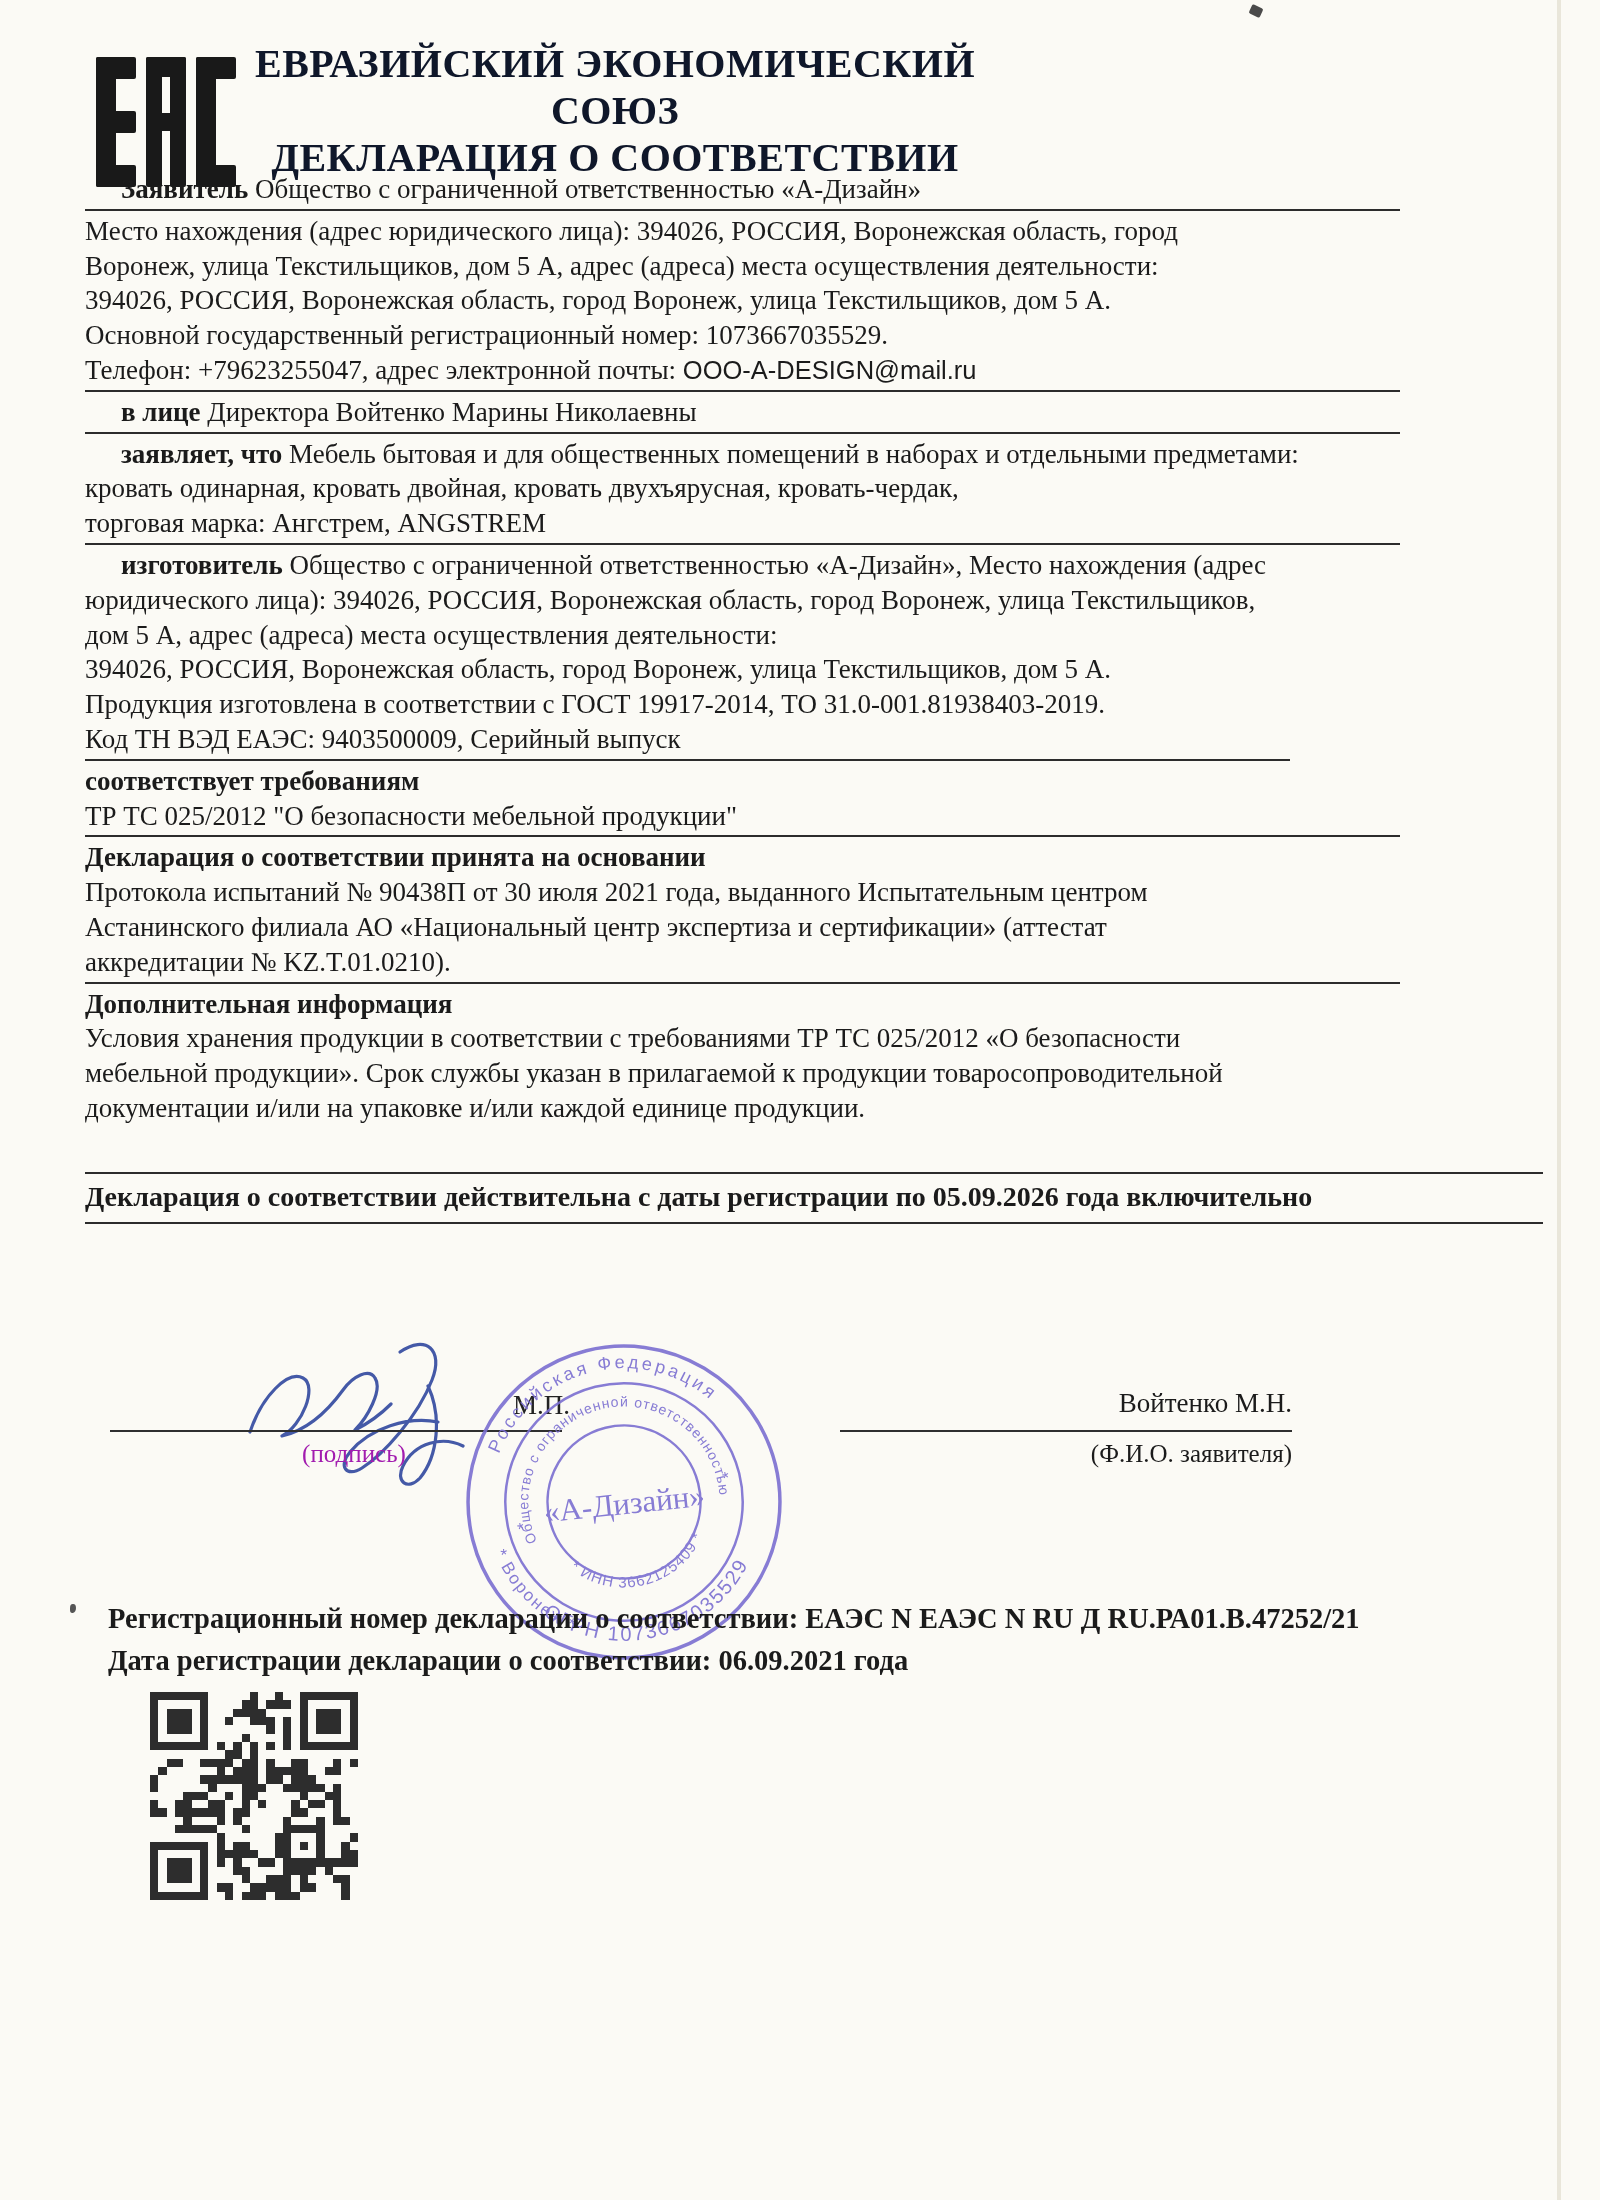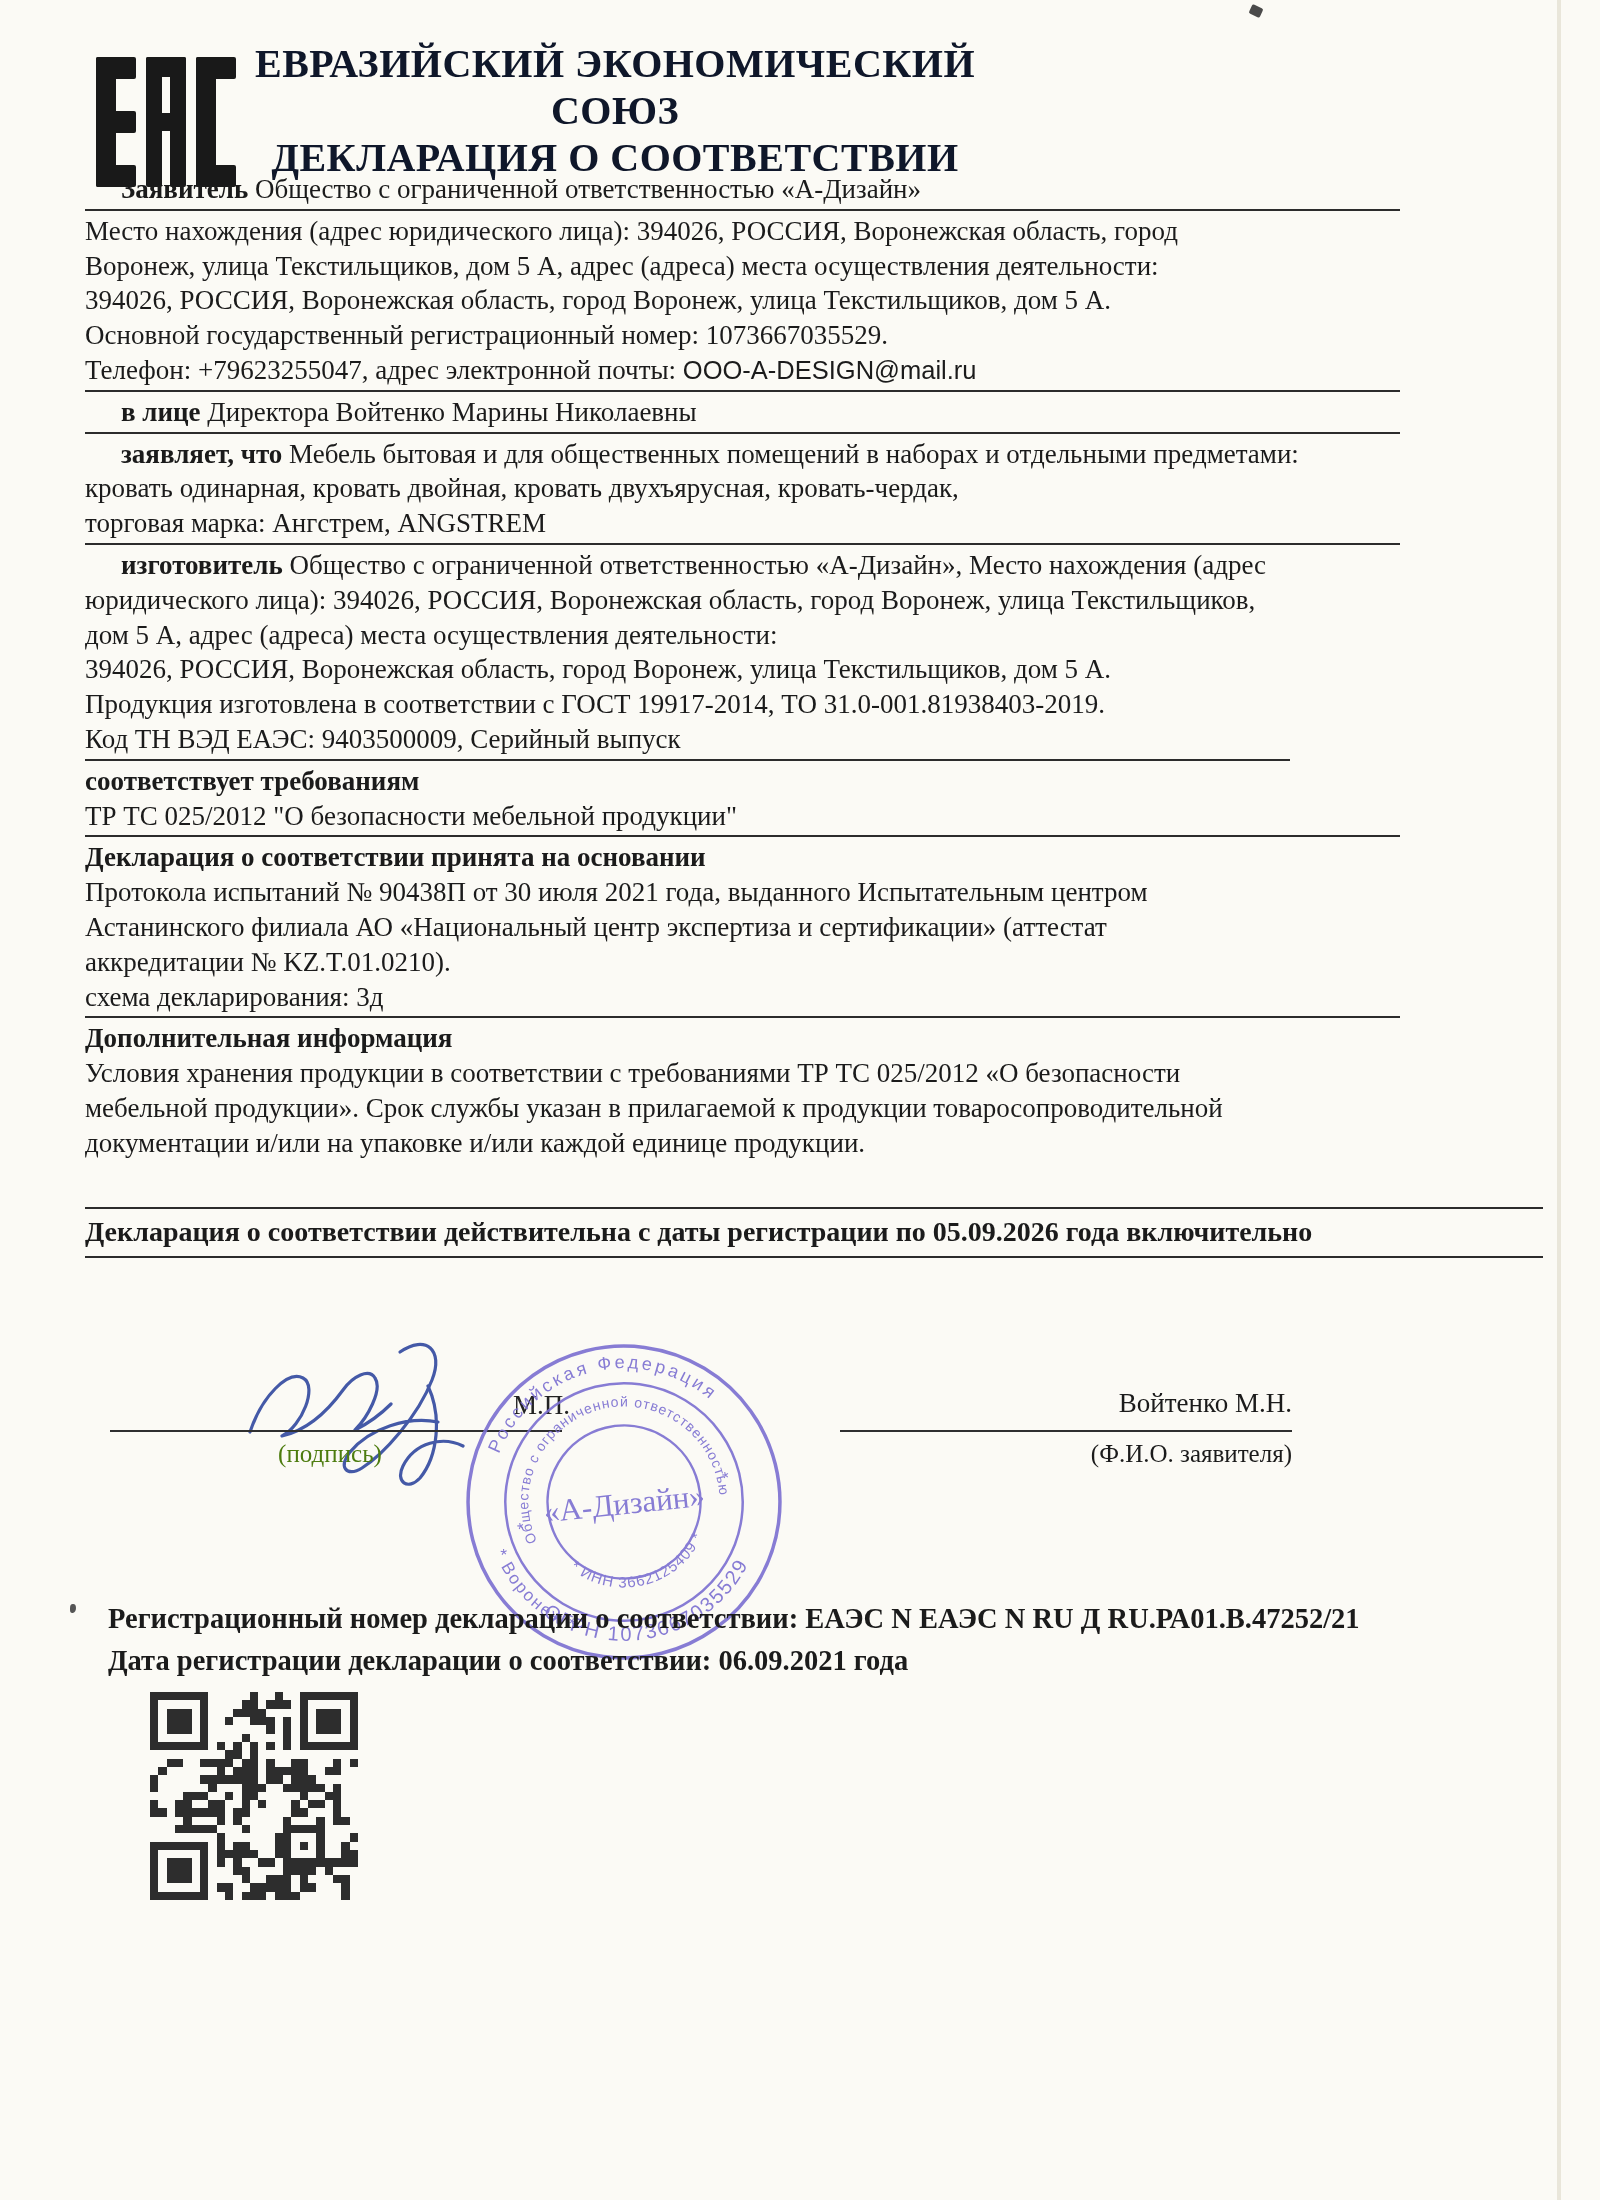--- a/index.html
+++ b/index.html
@@ -22,22 +22,22 @@
   .email{font-family:"Liberation Sans", sans-serif;font-size:25.5px;}
   .rule{height:0;border-top:2px solid #2c2c2c;margin:2px 0 3px 0;width:1315px;}
   .rule.short{width:1205px;}
   .rule.wide{width:1458px;}
   .gap{height:44px;}
   .validity{font-size:28px;padding:3px 0 5px 0;}
   
   .sig-line{position:absolute;border-bottom:2px solid #2f2f2f;height:0;}
   .sig-line.left{left:110px;top:1430px;width:452px;}
   .sig-line.right{left:840px;top:1430px;width:452px;}
-  .sig-caption{position:absolute;left:104px;top:1440px;width:452px;text-align:center;
-               font-size:25px;color:#4d7c0f;}
+  .sig-caption{position:absolute;left:128px;top:1440px;width:452px;text-align:center;
+               font-size:25px;color:#a21caf;}
   .mp{position:absolute;left:505px;top:1390px;font-size:27px;color:#222;margin-left:8px;}
   .signer{position:absolute;left:840px;top:1388px;width:452px;text-align:right;font-size:27px;}
   .name-caption{position:absolute;left:840px;top:1440px;width:452px;text-align:right;font-size:25px;}
   .signature-svg{position:absolute;left:232px;top:1328px;width:262px;height:172px;}
   .stamp-svg{position:absolute;left:458px;top:1336px;width:332px;height:332px;opacity:.9;}
   
   .reg-lines{position:absolute;left:108px;top:1598px;width:1420px;
              font-weight:bold;font-size:28.5px;line-height:42px;}
   .reg-lines .line{white-space:nowrap;}
   .qr-svg{position:absolute;left:150px;top:1692px;width:208px;height:208px;}
@@ -120,21 +120,20 @@
     <div class="rule short"></div>
 
     <div class="line bold">соответствует требованиям</div>
     <div class="line">ТР ТС 025/2012 "О безопасности мебельной продукции"</div>
     <div class="rule"></div>
 
     <div class="line bold">Декларация о соответствии принята на основании</div>
     <div class="line">Протокола испытаний № 90438П от 30 июля 2021 года, выданного Испытательным центром</div>
     <div class="line">Астанинского филиала АО «Национальный центр экспертиза и сертификации» (аттестат</div>
     <div class="line">аккредитации № KZ.T.01.0210).</div>
-    <div class="line">схема декларирования: 3д</div>
     <div class="rule"></div>
 
     <div class="line bold">Дополнительная информация</div>
     <div class="line">Условия хранения продукции в соответствии с требованиями ТР ТС 025/2012 «О безопасности</div>
     <div class="line">мебельной продукции». Срок службы указан в прилагаемой к продукции товаросопроводительной</div>
     <div class="line">документации и/или на упаковке и/или каждой единице продукции.</div>
 
     <div class="gap"></div>
     <div class="rule wide"></div>
     <div class="line bold validity">Декларация о соответствии действительна с даты регистрации по 05.09.2026 года включительно</div>

